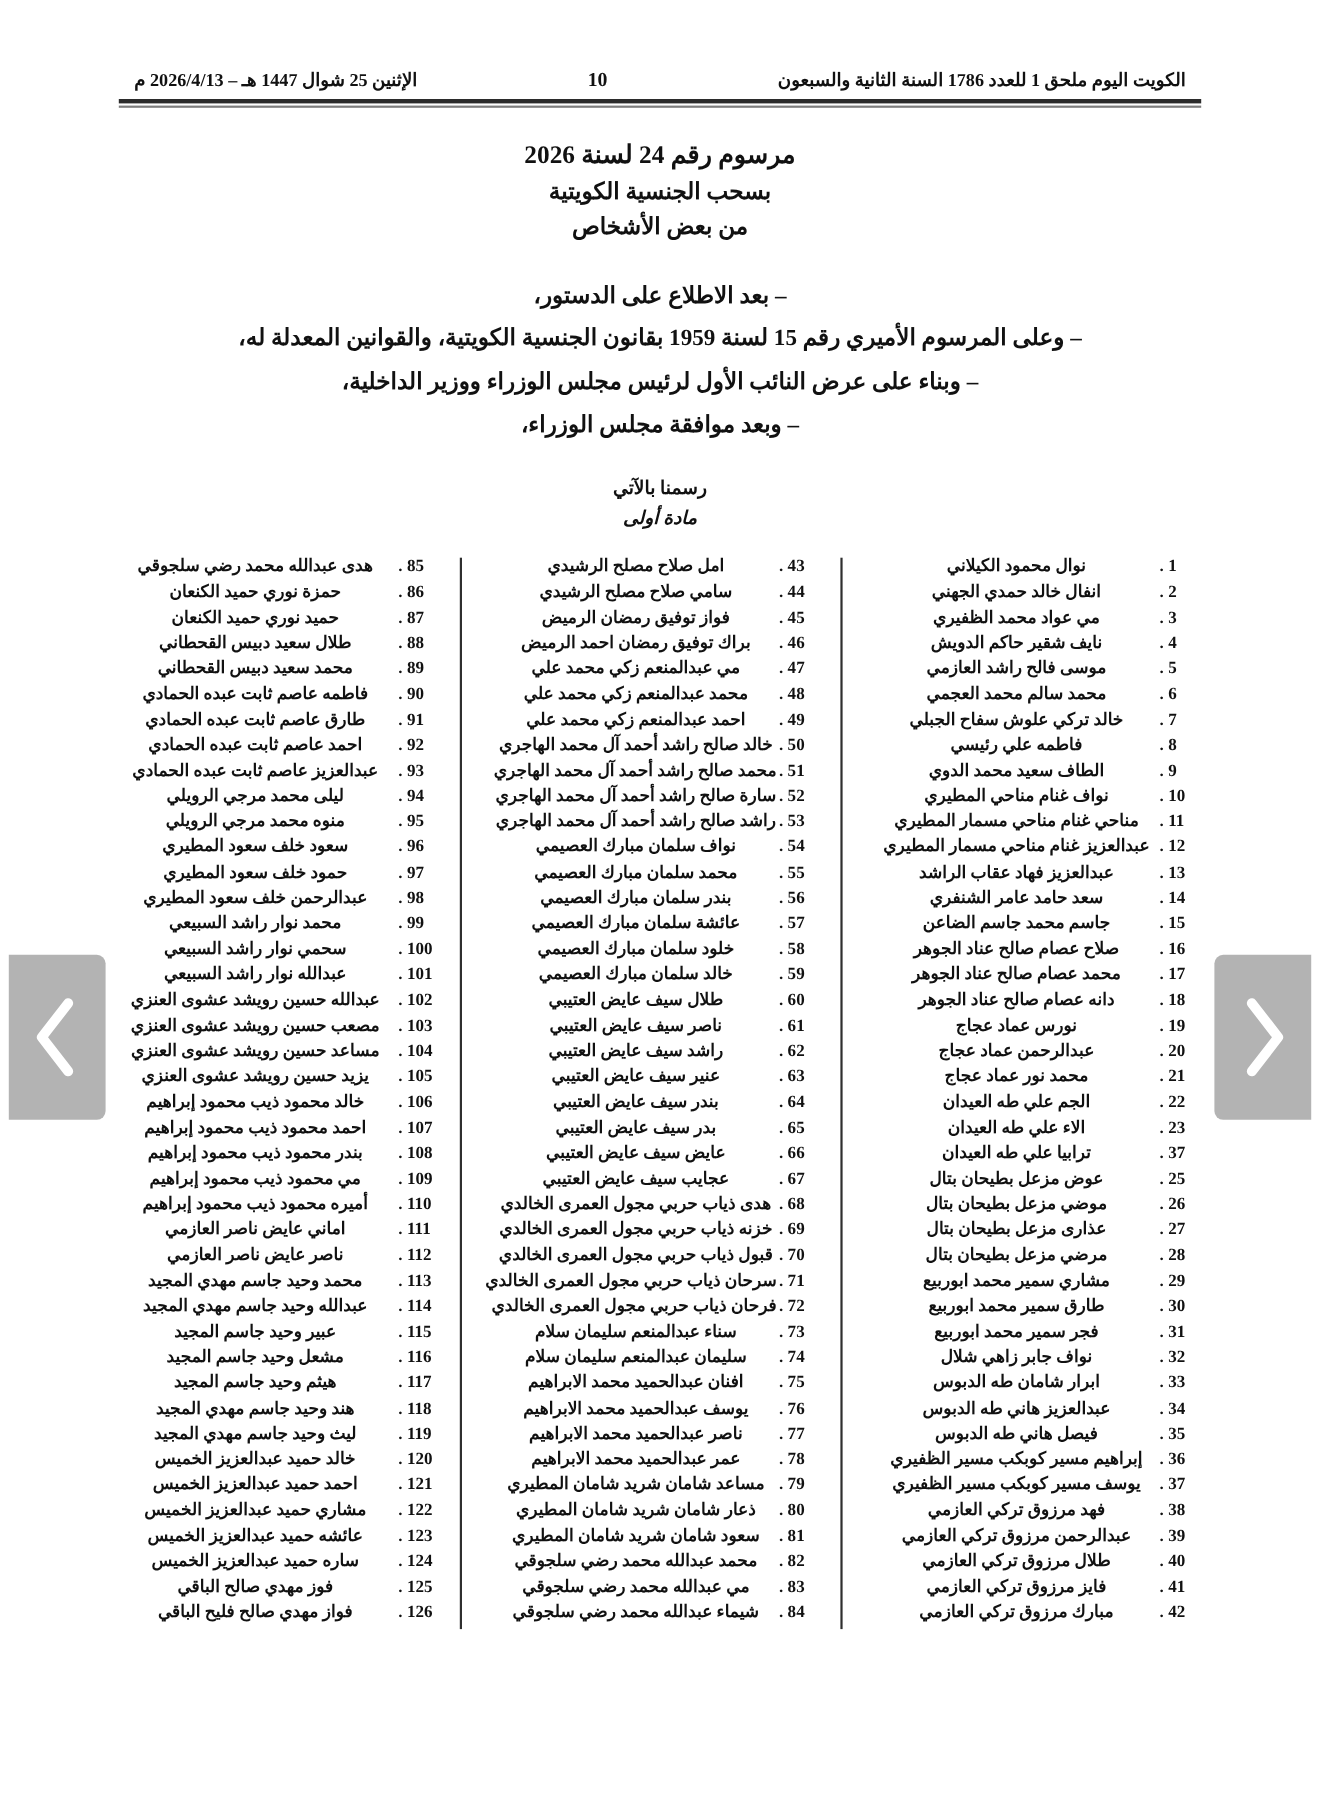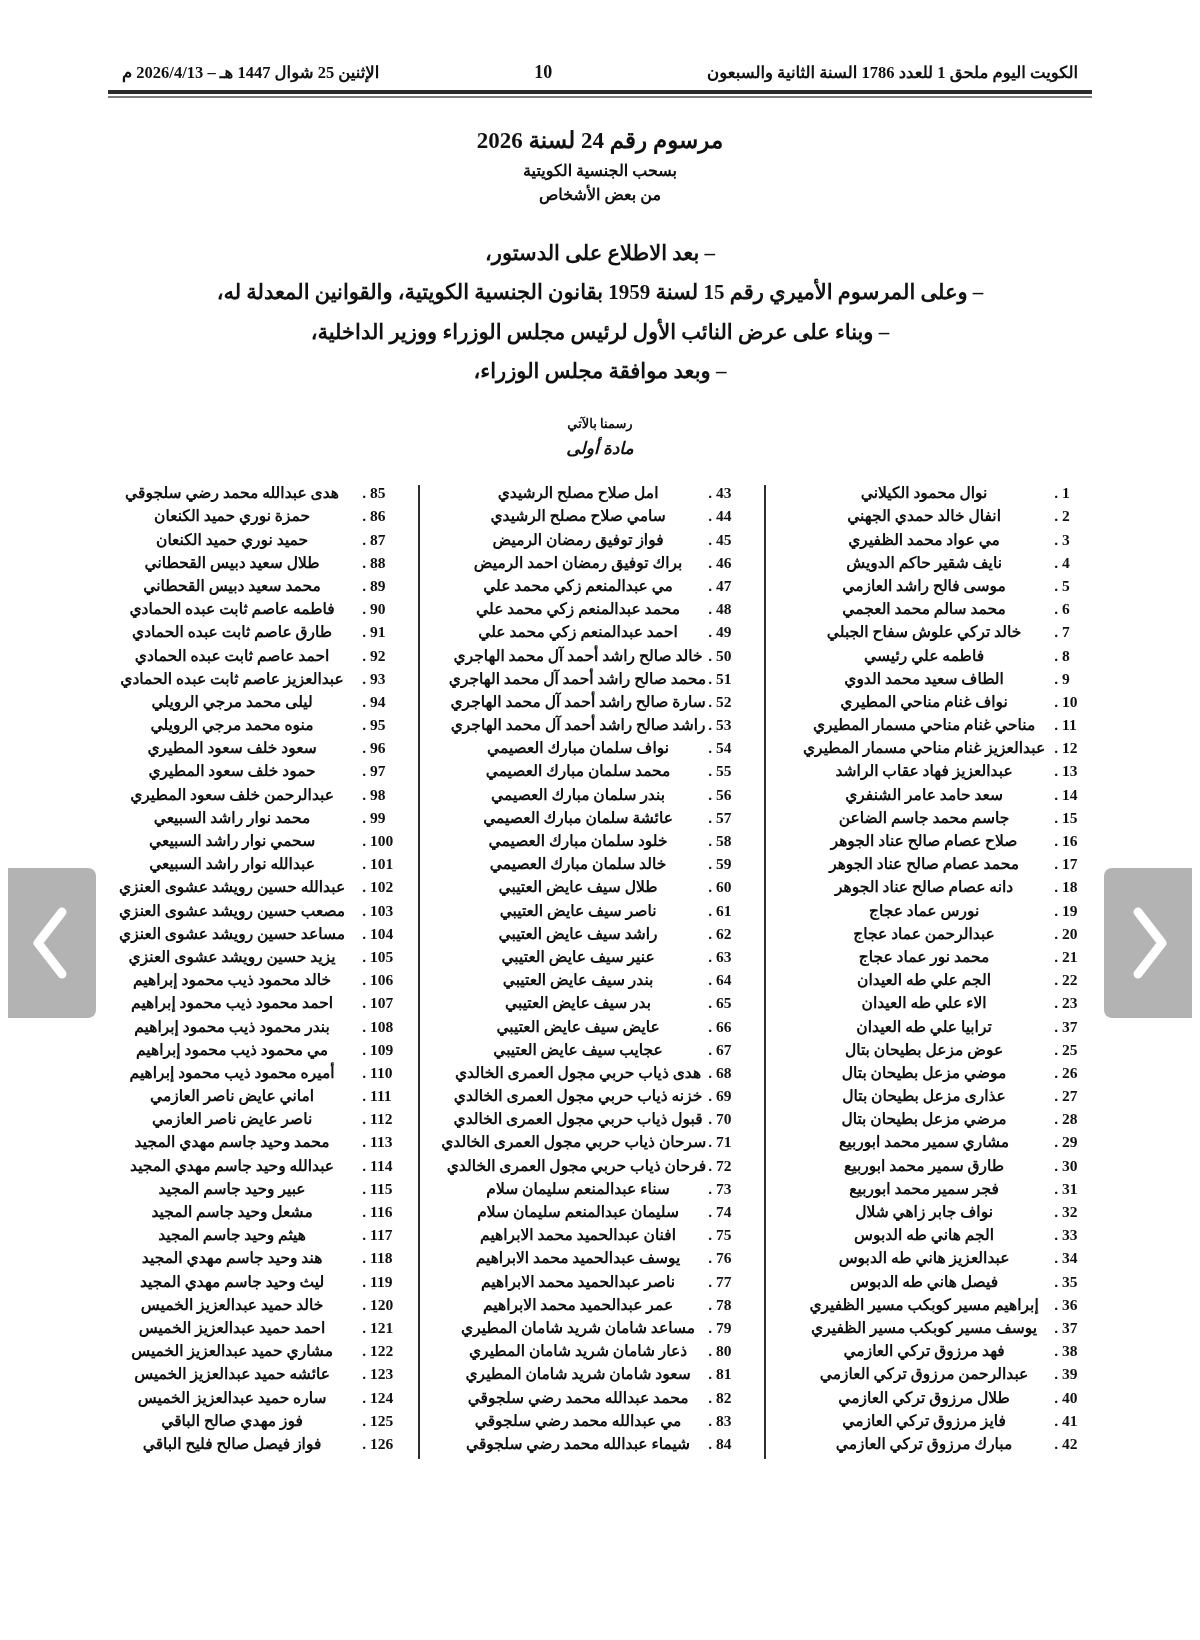--- a/index.html
+++ b/index.html
@@ -81,41 +81,41 @@
     text-align: center;
     margin-top: 26px;
     line-height: 1.52;
   }
   .decree-title .t-line-1 {
     font-size: 23px;
     font-weight: bold;
   }
   .decree-title .t-line-2,
   .decree-title .t-line-3 {
-    font-size: 16px;
+    font-size: 21px;
     font-weight: bold;
   }
 
   
   .preamble {
     margin-top: 26px;
     direction: rtl;
     text-align: center;
     font-size: 21px;
     font-weight: bold;
     line-height: 1.88;
   }
   .preamble .clause { white-space: nowrap; }
 
   
   .enactment {
     margin-top: 22px;
     text-align: center;
     direction: rtl;
-    font-size: 13px;
+    font-size: 17px;
     font-weight: bold;
     line-height: 1.75;
   }
   .article-heading {
     text-align: center;
     direction: rtl;
     font-size: 17px;
     font-weight: bold;
     margin-top: 2px;
     font-style: italic;
@@ -392,21 +392,21 @@
             <span class="n-name">فجر سمير محمد ابوربيع</span>
           </li>
           <li>
             <span class="n-num">32</span>
             <span class="n-dot">.</span>
             <span class="n-name">نواف جابر زاهي شلال</span>
           </li>
           <li>
             <span class="n-num">33</span>
             <span class="n-dot">.</span>
-            <span class="n-name">الجم هاني طه الدبوس</span>
+            <span class="n-name">ابرار شامان طه الدبوس</span>
           </li>
           <li>
             <span class="n-num">34</span>
             <span class="n-dot">.</span>
             <span class="n-name">عبدالعزيز هاني طه الدبوس</span>
           </li>
           <li>
             <span class="n-num">35</span>
             <span class="n-dot">.</span>
             <span class="n-name">فيصل هاني طه الدبوس</span>
@@ -867,21 +867,21 @@
             <span class="n-name">ساره حميد عبدالعزيز الخميس</span>
           </li>
           <li>
             <span class="n-num">125</span>
             <span class="n-dot">.</span>
             <span class="n-name">فوز مهدي صالح الباقي</span>
           </li>
           <li>
             <span class="n-num">126</span>
             <span class="n-dot">.</span>
-            <span class="n-name">فواز فيصل صالح فليح الباقي</span>
+            <span class="n-name">فواز مهدي صالح فليح الباقي</span>
           </li>
         </ol>
     </div>
 
   </div>
 </div>
 
 <div class="nav-arrow left">
   <svg width="46" height="78" viewBox="0 0 46 78" aria-hidden="true">
     <polyline points="33,8 9,39 33,70" fill="none" stroke="#ffffff" stroke-width="9" stroke-linecap="round" stroke-linejoin="round"></polyline>

